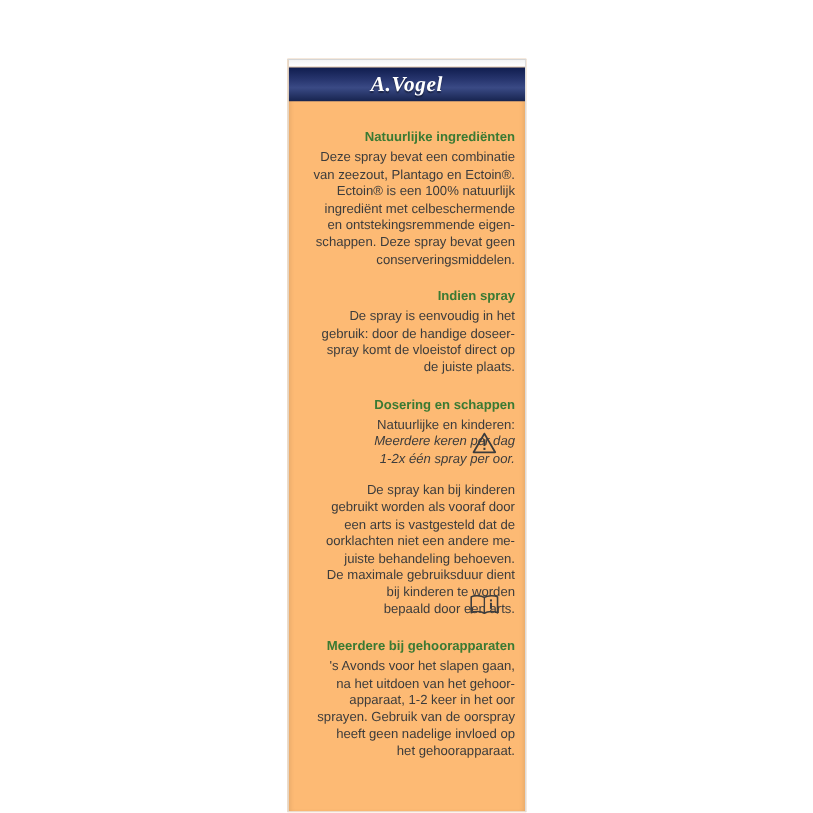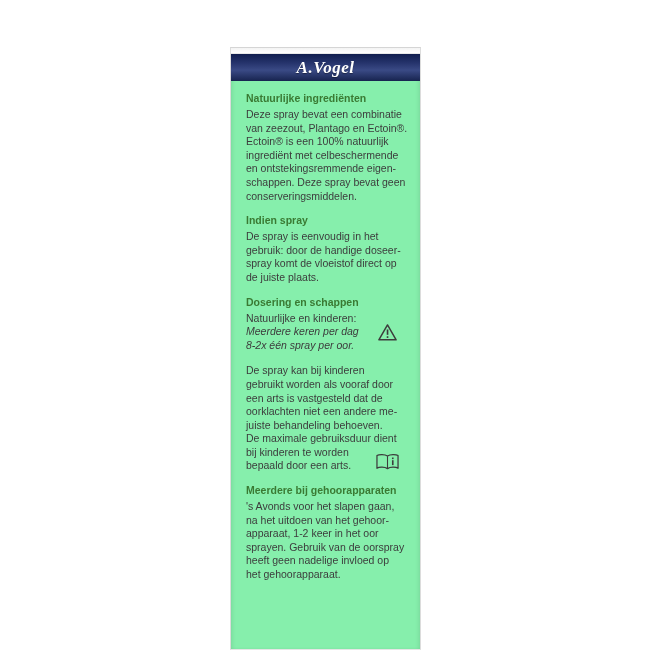--- a/index.html
+++ b/index.html
@@ -14,28 +14,29 @@
     height: 650px;
     background: #ffffff;
     overflow: hidden;
   }
   .box {
     position: absolute;
     left: 230px;
     top: 47px;
     width: 189px;
     height: 601px;
-    background: #86efac;
+    background: #fdba74;
     border-left: 1px solid #dcdcdc;
     border-right: 1px solid #dcdcdc;
     border-top: 1px solid #d5d5d5;
     border-bottom: 1px solid #e6e6e6;
     box-shadow: inset 3px 0 4px -2px rgba(0,0,0,0.10),
                 inset -3px 0 4px -2px rgba(0,0,0,0.10);
     overflow: hidden;
+    text-align: right;
   }
   .flap {
     height: 5px;
     background: linear-gradient(#f3f3f3, #ffffff);
     border-bottom: 1px solid #e9e9e9;
   }
   .band {
     height: 27px;
     background: linear-gradient(180deg, #101d4e 0%, #27356e 35%, #3a4a85 60%, #17244f 100%);
     display: flex;
@@ -51,21 +52,21 @@
     letter-spacing: 0.5px;
     text-shadow: 0 1px 1px rgba(0,0,0,0.4);
   }
   .face {
     position: relative;
     padding: 7px 8px 4px 15px;
     height: 556px;
     overflow: hidden;
   }
   .sec {
-    margin: 4px 0 11px 0;
+    margin: 16px 0 11px 0;
     position: relative;
   }
   h3 {
     margin: 0 0 3px 0;
     font-size: 10.5px;
     line-height: 13px;
     font-weight: bold;
     color: #3a7a33;
   }
   p.txt {
@@ -118,21 +119,21 @@
         <p class="txt">De spray is eenvoudig in het
 gebruik: door de handige doseer-
 spray komt de vloeistof direct op
 de juiste plaats.</p>
       </div>
 
       <div class="sec">
         <h3>Dosering en schappen</h3>
         <p class="txt">Natuurlijke en kinderen:</p>
         <p class="txt italic">Meerdere keren per dag
-8-2x één spray per oor.</p>
+1-2x één spray per oor.</p>
         <p class="txt gap-top">De spray kan bij kinderen
 gebruikt worden als vooraf door
 een arts is vastgesteld dat de
 oorklachten niet een andere me-
 juiste behandeling behoeven.
 De maximale gebruiksduur dient
 bij kinderen te worden
 bepaald door een arts.</p>
 
         <span class="icon-abs warn-icon">

